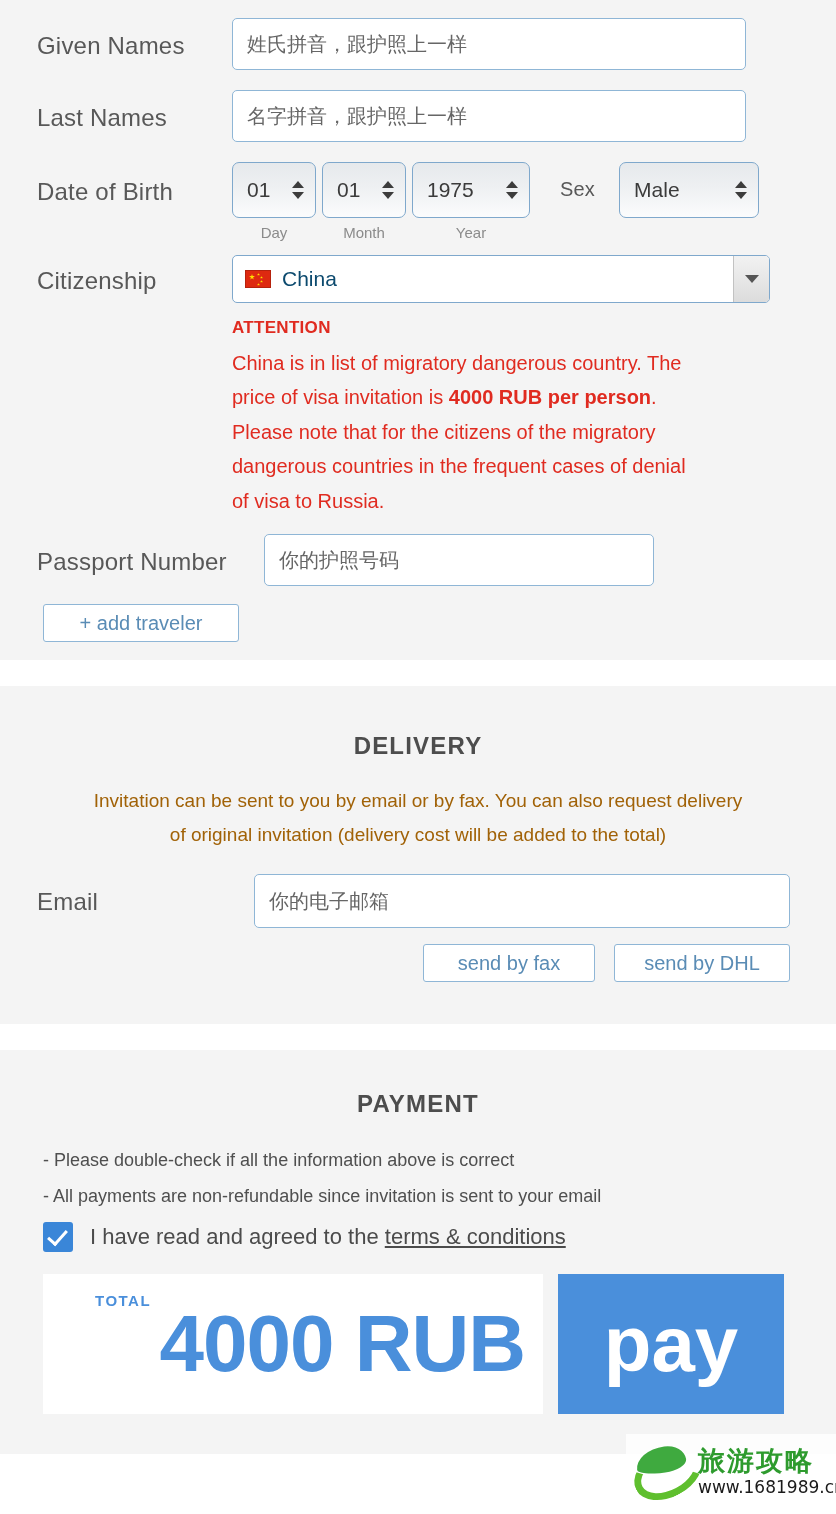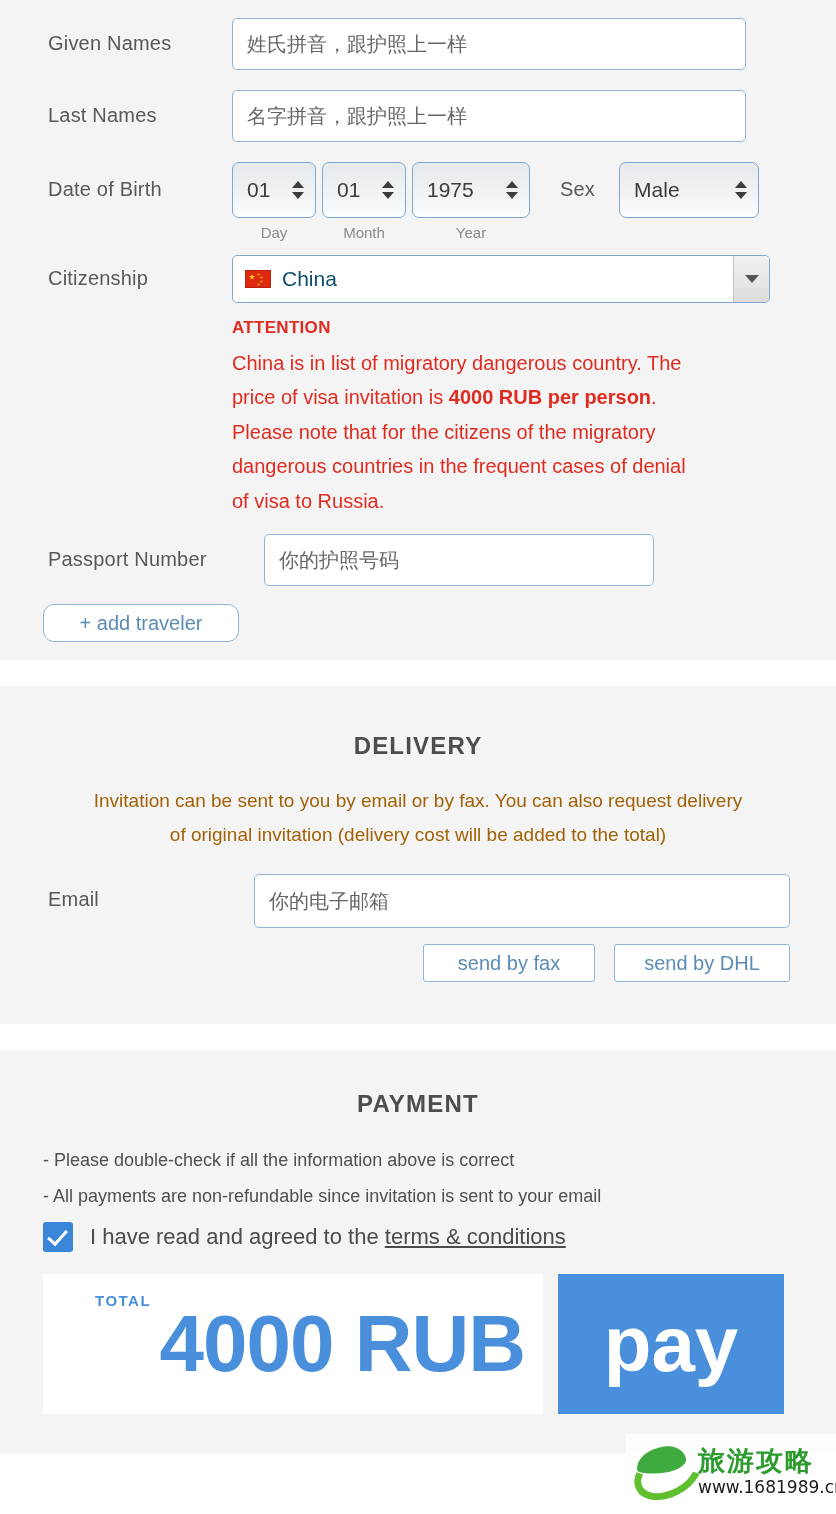--- a/index.html
+++ b/index.html
@@ -24,23 +24,23 @@
   .gap { height: 26px; background: #ffffff; }
 
   
   .row {
     display: flex;
     align-items: flex-start;
     box-sizing: border-box;
   }
   .field-label {
     width: 232px;
-    padding-left: 48px;
-    box-sizing: border-box;
-    font-size: 20px;
+    padding-left: 37px;
+    box-sizing: border-box;
+    font-size: 24px;
     color: #585858;
     letter-spacing: 0.2px;
     flex: none;
   }
 
   
   .txt-input {
     border: 1px solid #8fb6d6;
     border-radius: 5px;
     background: #ffffff;
@@ -180,21 +180,21 @@
     background: #ffffff;
     color: #5a8cb5;
     font-family: "Liberation Sans", sans-serif;
     font-size: 20px;
     display: flex;
     align-items: center;
     justify-content: center;
     box-sizing: border-box;
     cursor: pointer;
   }
-  .btn-add { width: 196px; height: 38px; border-radius: 11px; }
+  .btn-add { width: 196px; height: 38px; border-radius: 3px; }
   .btn-send { height: 38px; border-radius: 3px; }
   .btn-fax { width: 172px; }
   .btn-dhl { width: 176px; }
 
   
   .sec-title {
     text-align: center;
     font-size: 24px;
     font-weight: bold;
     color: #4d4d4d;

